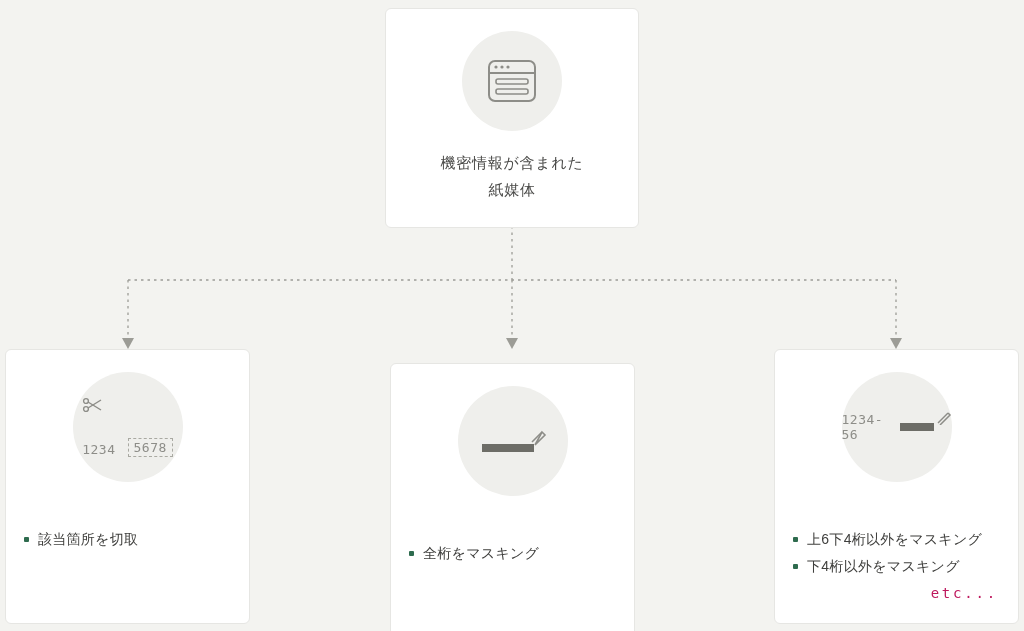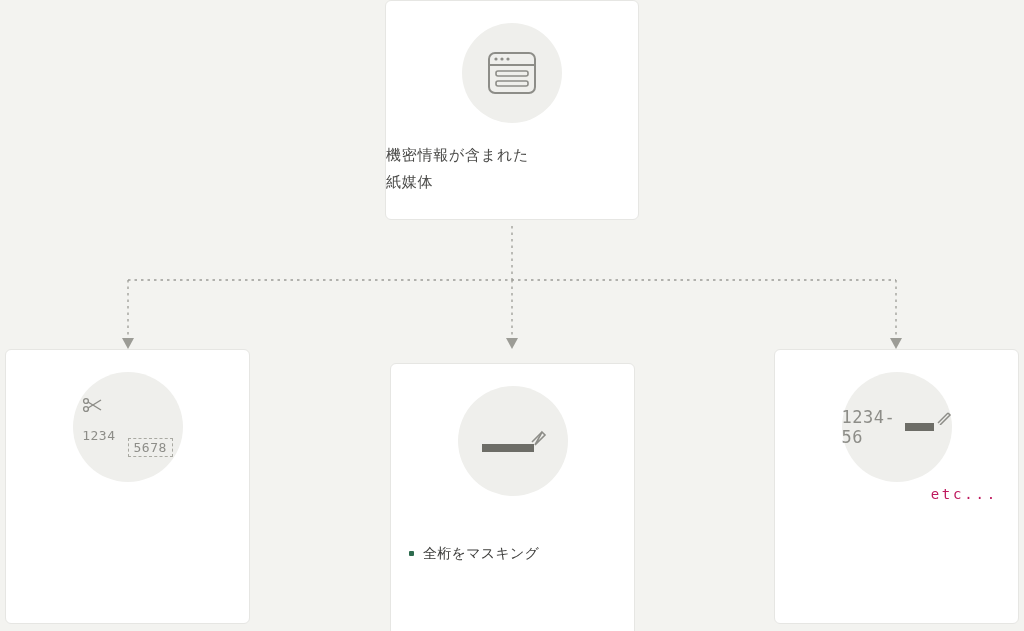--- a/index.html
+++ b/index.html
@@ -10,23 +10,23 @@
     position: relative;
     overflow: hidden;
   }
   .card {
     background: #ffffff;
     border: 1px solid #e6e6e3;
     border-radius: 6px;
     position: absolute;
   }
   .top-card {
-    left: 385px; top: 0;
+    left: 385px; top: 8px;
     width: 254px; height: 220px;
-    text-align: left;
+    text-align: center;
   }
   .icon-circle {
     width: 100px; height: 100px;
     background: #efefec;
     border-radius: 50%;
     margin: 22px auto 18px;
     display: flex; align-items: center; justify-content: center;
   }
   .icon-circle svg { display: block; }
   .top-card .title {
@@ -66,32 +66,32 @@
   }
   .etc {
     text-align: right;
     color: #be185d;
     font-size: 14px;
     letter-spacing: 0.2em;
     padding: 4px 20px 0 0;
     font-family: Menlo, monospace;
   }
   .ic-num-cut { font-family: Menlo, monospace; color:#8d8d88; }
-  .ic-num-cut .row { display:flex; align-items:center; gap:12px; }
+  .ic-num-cut .row { display:flex; align-items:flex-end; gap:12px; }
   .ic-num-cut .dotbox {
     border:1px dashed #a9a9a2;
     padding:1px 5px;
     font-size:13px;
     letter-spacing:0.5px;
     margin-top:24px;
   }
   .ic-num-cut .plain { font-size:13px; letter-spacing:0.5px; }
   .ic-num-cut .scis { align-self:flex-end; margin:0 4px 1px 0; }
   .ic-mask2 { font-family: Menlo, monospace; color:#8d8d88; display:flex; align-items:center; }
-  .ic-mask2 .txt { font-size:17px; letter-spacing:0.5px; }
+  .ic-mask2 .txt { font-size:13px; letter-spacing:0.5px; }
   .ic-mask2 .bar { width:34px; height:8px; background:#6d6d67; margin-left:1px; }
   .ic-mask2 .pen { margin-left:2px; margin-top:-20px; }
   svg.connectors { position:absolute; left:0; top:0; pointer-events:none; }
   .ah { fill:#9c9c96; }
 </style>
 </head>
 <body>
 
 <svg class="connectors" width="1024" height="631">
   <g stroke="#9c9c96" stroke-width="1.3" stroke-dasharray="2.5 4" fill="none">
@@ -134,20 +134,23 @@
           <line x1="6" y1="5" x2="19" y2="13" stroke="#8d8d88" stroke-width="1.4"></line>
           <line x1="6" y1="11" x2="19" y2="3" stroke="#8d8d88" stroke-width="1.4"></line>
         </svg>
       </div>
       <div class="row">
         <span class="plain">1234</span>
         <span class="dotbox">5678</span>
       </div>
     </div>
   </div>
+  <ul class="desc">
+    <li>該当箇所を切取</li>
+  </ul>
 </div>
 
 <div class="card child c2">
   <div class="icon-circle">
     <svg width="70" height="34" viewBox="0 0 70 34">
       <rect x="4" y="20" width="52" height="8" fill="#6d6d67"></rect>
       <g stroke="#8d8d88" stroke-width="1.6" fill="none">
         <path d="M54 18 L64 8"></path>
         <path d="M64 8 L67 11 L57 21 Z"></path>
       </g>
@@ -166,14 +169,18 @@
       <span class="pen">
         <svg width="16" height="16" viewBox="0 0 16 16">
           <g stroke="#8d8d88" stroke-width="1.5" fill="none">
             <path d="M2 14 L12 4"></path>
             <path d="M12 4 L14 6 L4 16"></path>
           </g>
         </svg>
       </span>
     </div>
   </div>
+  <ul class="desc">
+    <li>上6下4桁以外をマスキング</li>
+    <li>下4桁以外をマスキング</li>
+  </ul>
   <div class="etc">etc...</div>
 </div>
 
 </body></html>

